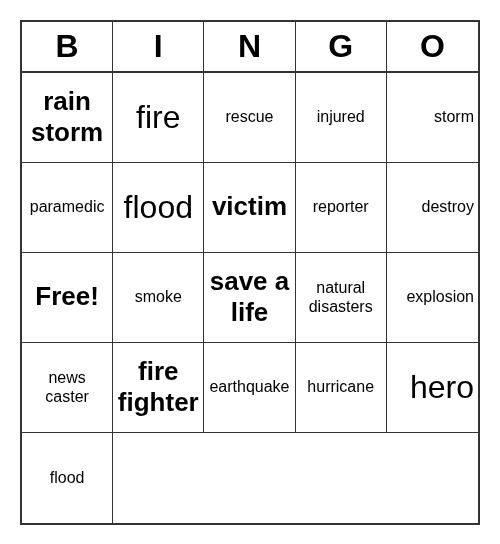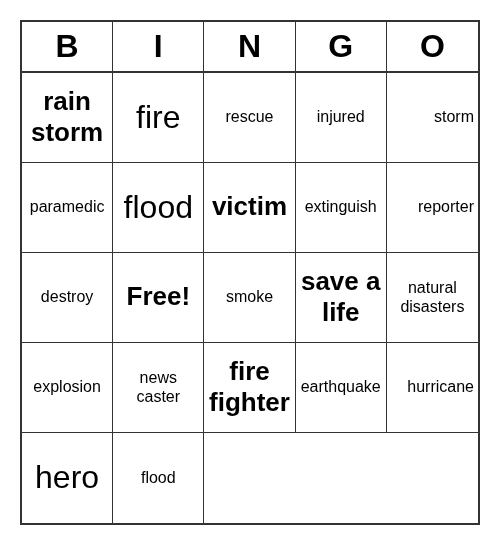--- a/index.html
+++ b/index.html
@@ -121,23 +121,20 @@
       <div class="bingo-cell">
         <span class="size-small">paramedic</span>
       </div>
       <div class="bingo-cell">
         <span class="size-xlarge">flood</span>
       </div>
       <div class="bingo-cell">
         <span class="size-large">victim</span>
       </div>
       <div class="bingo-cell">
-        <span class="size-small">extinguish</span>
-      </div>
-      <div class="bingo-cell">
         <span class="size-medium">reporter</span>
       </div>
       <div class="bingo-cell">
         <span class="size-medium">destroy</span>
       </div>
       <div class="bingo-cell">
         <span class="size-large">Free!</span>
       </div>
       <div class="bingo-cell">
         <span class="size-medium">smoke</span>

